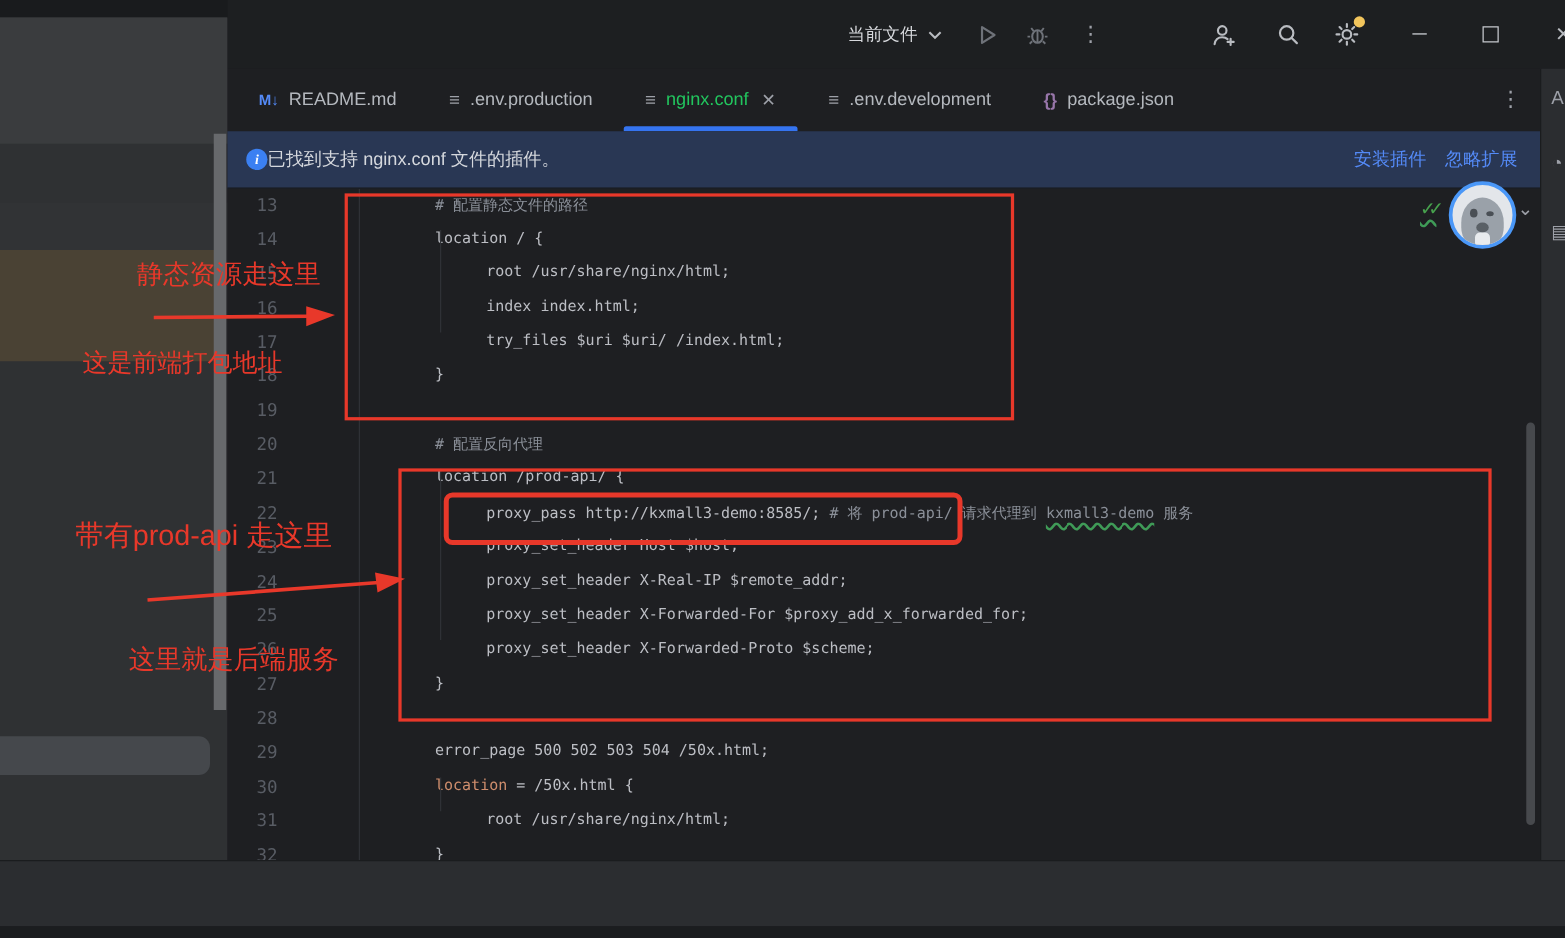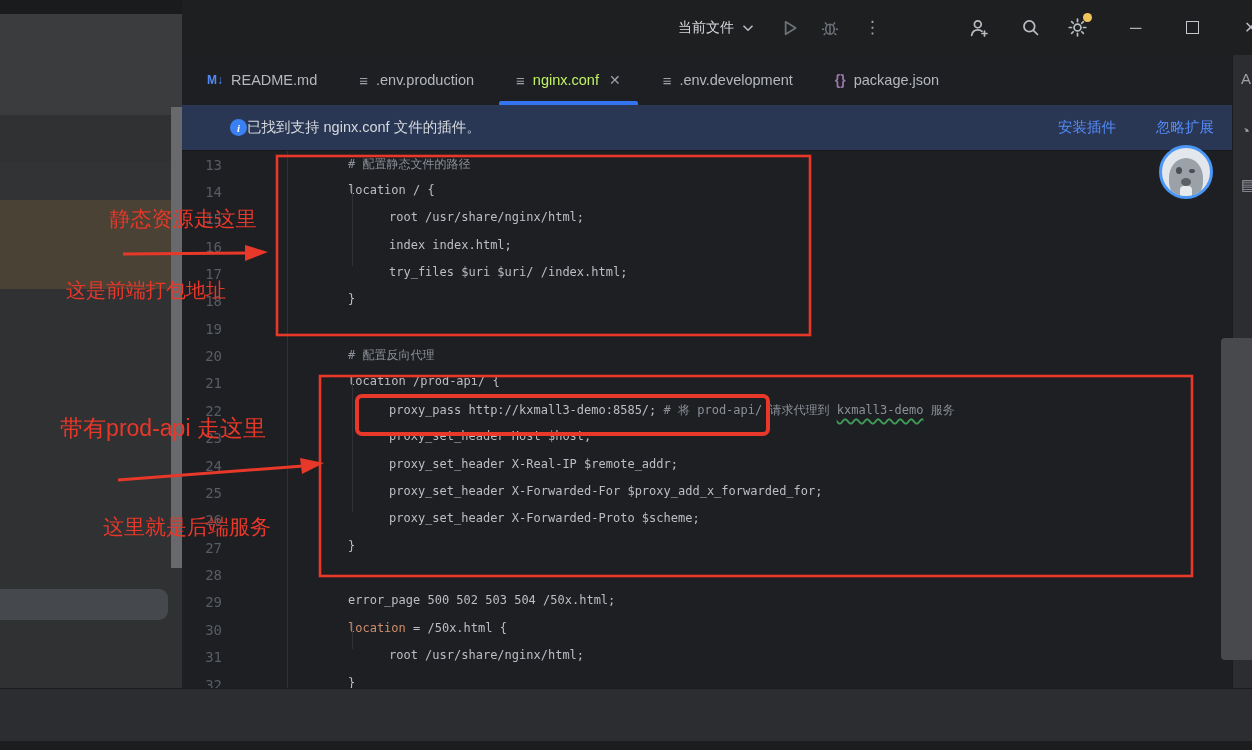--- a/index.html
+++ b/index.html
@@ -1,18 +1,18 @@
 <!DOCTYPE html>
 <html><head>
 <meta charset="utf-8">
 <style>
   * { margin:0; padding:0; box-sizing:border-box; }
   html,body { width:1252px; height:750px; overflow:hidden; background:#1e1f22;
     font-family:"Liberation Sans", sans-serif; }
-  .abs { position:absolute;padding-left:33px; }
+  .abs { position:absolute; }
   #stage { position:relative; width:1252px; height:750px; overflow:hidden; }
 
   
   #left-panel { left:0; top:14px; width:182px; height:674px; background:#2f3133; }
   .lp-top    { left:0; top:0; width:182px; height:101px; background:#3a3c3e; }
   .lp-path-row { left:0; top:101px; width:182px; height:47px; background:#36383b;
     color:#9aa0a6; font-size:15px; line-height:47px; padding-left:2px; white-space:nowrap; overflow:hidden; }
   .lp-mid    { left:0; top:148px; width:182px; height:38px; background:#313335; }
   .lp-brown  { left:0; top:186px; width:176px; height:89px; background:#4a4234; }
   .lp-scrollbar { left:171px; top:93px; width:10px; height:461px; background:#67696c; }
@@ -28,35 +28,35 @@
   #titlebar .tb { position:absolute; top:0; height:55px; display:flex; align-items:center; color:#b9bcc1; }
   .runcfg { font-size:14px; color:#d7d9dd; }
   .tb-ico svg { display:block; }
   .gear-dot { position:absolute; right:-3px; top:-3px; width:9px; height:9px; border-radius:50%; background:#f2c55c; }
   .win-glyph { font-size:16px; color:#c6c9ce; }
 
   
   #tabbar { left:182px; top:55px; width:1050px; height:50px; background:#1e1f22; display:flex; align-items:stretch; padding-left:4px; }
   .tab { display:flex; align-items:center; padding:0 21px; position:relative; cursor:default; }
   .tab .label { font-size:14.5px; color:#b4b8be; margin-left:8px; white-space:nowrap; }
-  .tab.active .label { color:#bef264; }
+  .tab.active .label { color:#22c55e; }
   .tab.active::after { content:""; position:absolute; left:4px; right:4px; bottom:0; height:4px; background:#3574f0; border-radius:2px 2px 0 0; }
   .tab .ticon { font-size:15px; color:#9da0a8; }
   .ticon.md { color:#548af7; font-weight:bold; font-size:12px; letter-spacing:0; }
   .ticon.braces { color:#9876aa; font-size:14px; font-weight:bold; }
   .tab .close { margin-left:10px; color:#9da0a8; font-size:14px; }
   #tab-more { position:absolute; left:1200px; top:69px; color:#9da0a8; font-size:17px; }
 
   
   #banner { left:182px; top:105px; width:1050px; height:46px; background:#293754; border-bottom:1px solid #17181b;
     display:flex; align-items:center; color:#d5d8dd; font-size:14.5px; }
   #banner .info { width:17px; height:17px; border-radius:50%; background:#3b80f2; color:#fff; font-size:11px; font-weight:bold;
     display:flex; align-items:center; justify-content:center; margin-left:15px; font-family:"Liberation Serif", serif; font-style:italic; }
   #banner .msg { }
-  #banner .actions { margin-left:auto; margin-right:18px; display:flex; gap:40px; }
+  #banner .actions { margin-left:auto; margin-right:18px; display:flex; gap:15px; }
   #banner .actions a { color:#548af7; text-decoration:none; font-size:14.5px; }
 
   
   #editor { left:182px; top:151px; width:1190px; height:537px; background:#1e1f22; overflow:hidden; }
   #gutter { position:absolute; left:0; top:0; width:44px; }
   .gnum { position:absolute; width:40px; text-align:right; color:#585c64;
     font-family:"DejaVu Sans Mono", monospace; font-size:14px; }
   #code { position:absolute; left:166px; top:0; width:880px; }
   .cline { position:absolute; white-space:pre; font-family:"DejaVu Sans Mono", monospace; font-size:12px; color:#bcbec4; }
   .cline .cmt { color:#8b9099; }

